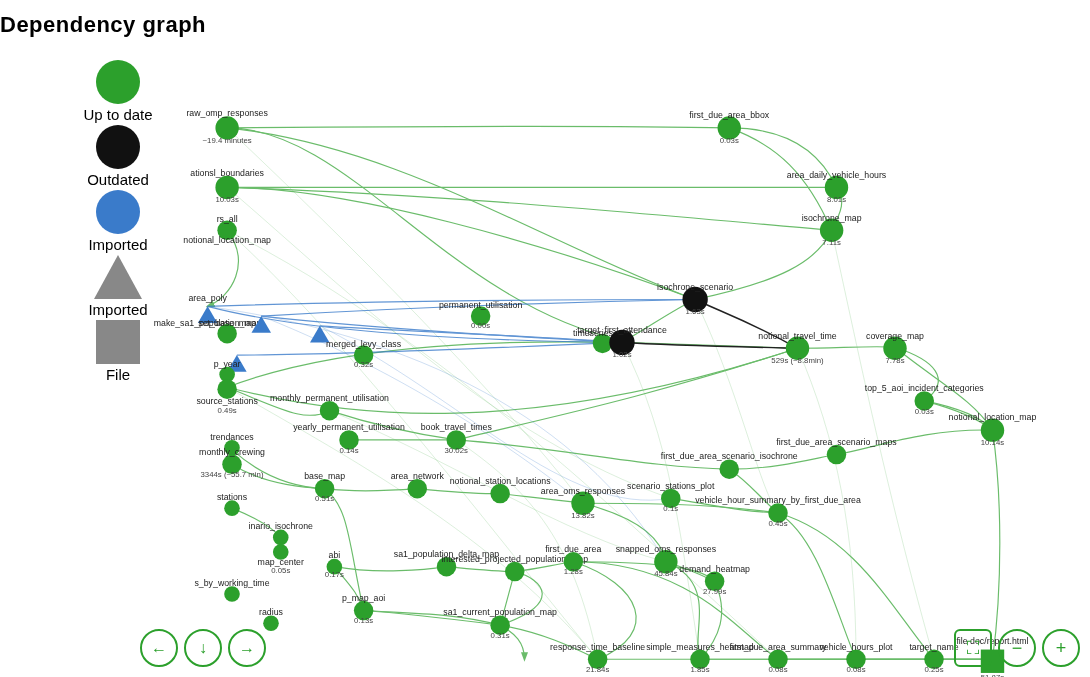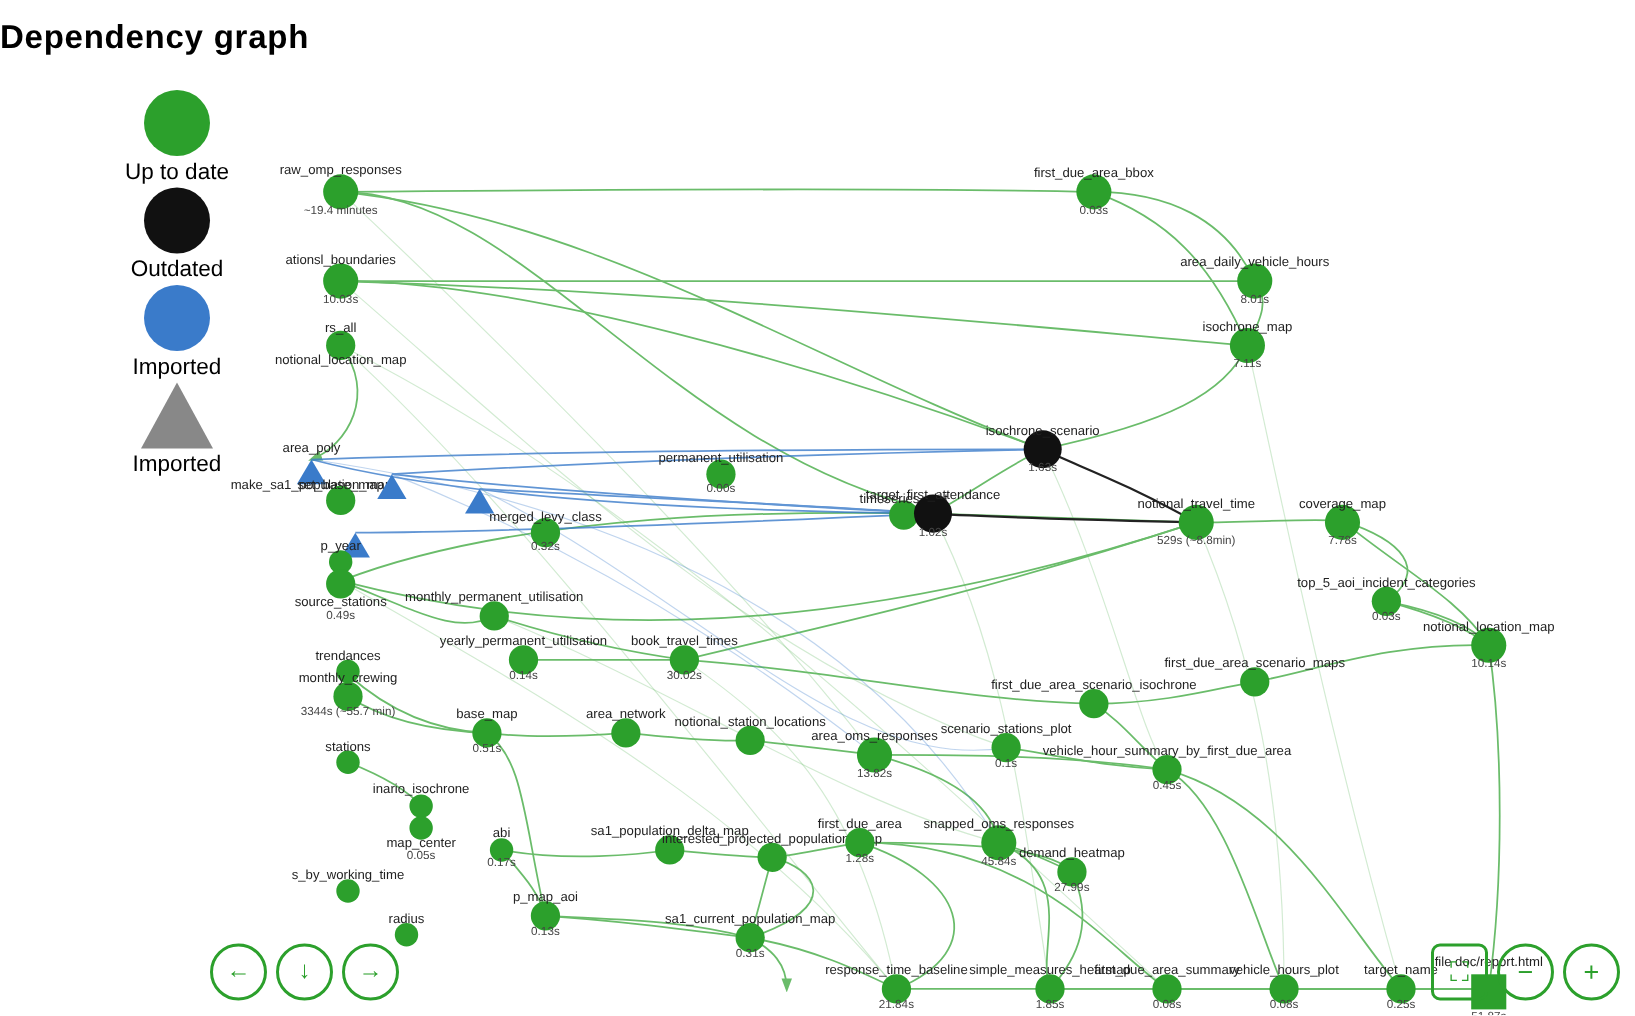--- a/index.html
+++ b/index.html
@@ -200,20 +200,26 @@
       <div class="circle-blue"></div>
     </div>
     <div class="legend-label">Imported</div>
   </div>
   <div class="legend-item">
     <div class="legend-icon-row">
       <div class="triangle-gray"></div>
     </div>
     <div class="legend-label">Imported</div>
   </div>
+  <div class="legend-item">
+    <div class="legend-icon-row">
+      <div class="square-gray"></div>
+    </div>
+    <div class="legend-label">File</div>
+  </div>
 </div>
 
 <div id="graph-area">
   <svg id="graph-svg" viewBox="0 0 960 637" preserveAspectRatio="xMidYMid meet">
     <defs>
       <marker id="arrow-green" markerWidth="8" markerHeight="8" refX="6" refY="3" orient="auto">
         <path d="M0,0 L0,6 L8,3 z" fill="#2ca02c"></path>
       </marker>
       <marker id="arrow-blue" markerWidth="8" markerHeight="8" refX="6" refY="3" orient="auto">
         <path d="M0,0 L0,6 L8,3 z" fill="#3a7bca"></path>

